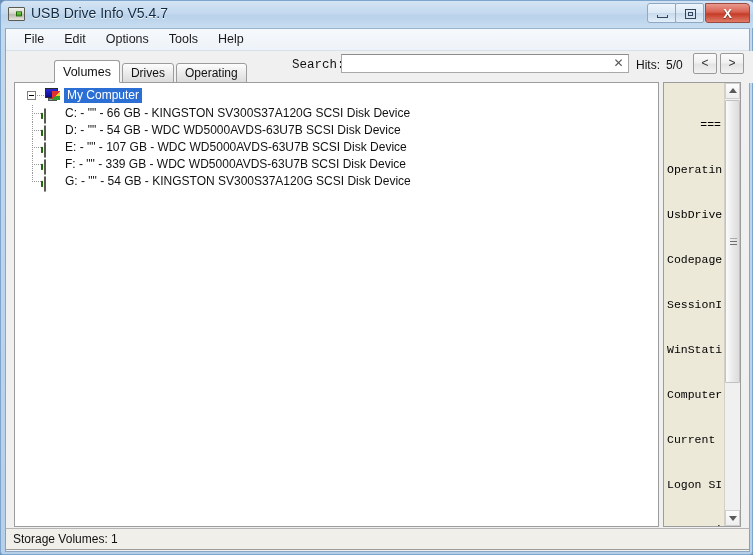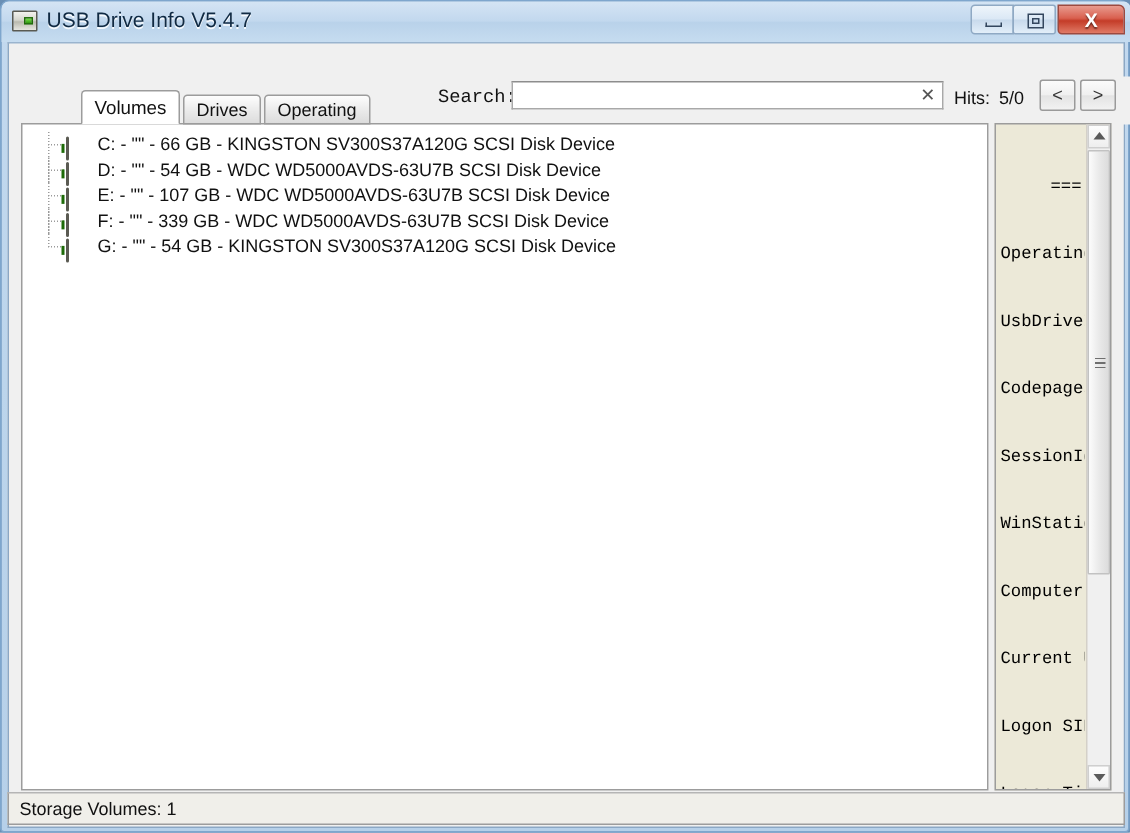--- a/index.html
+++ b/index.html
@@ -566,20 +566,27 @@
         <span class="glyph-restore"></span>
       </div>
       <div class="winbtn close">
         <span class="glyph-close">X</span>
       </div>
     </div>
   </div>
 
   <div class="client">
 
+    <div class="menubar">
+      <div class="menu-item">File</div>
+      <div class="menu-item">Edit</div>
+      <div class="menu-item">Options</div>
+      <div class="menu-item">Tools</div>
+      <div class="menu-item">Help</div>
+    </div>
 
     <div class="toolrow">
 
       <div class="tabs">
         <div class="tab active">Volumes</div>
         <div class="tab">Drives</div>
         <div class="tab">Operating</div>
       </div>
 
       <div class="search-label">Search:</div>
@@ -591,20 +598,30 @@
       <div class="hits-value">5/0</div>
       <div class="navbtn prev">&lt;</div>
       <div class="navbtn next">&gt;</div>
     </div>
 
     <div class="content">
 
       <div class="treepanel">
         <div class="tree">
 
+          <div class="tree-root">
+            <span class="expander"></span>
+            <span class="dots-h"></span>
+            <span class="mycomp-icon">
+              <span class="screen"></span>
+              <span class="base"></span>
+              <span class="flag"></span>
+            </span>
+            <span class="root-label">My Computer</span>
+          </div>
 
           <div class="tree-children">
 
             <div class="tree-node">
               <span class="node-dots"></span>
               <span class="node-tee"></span>
               <span class="node-icon"><span class="drive-glyph"></span></span>
               <span class="node-text">C: - "" - 66 GB - KINGSTON SV300S37A120G SCSI Disk Device</span>
             </div>
 

